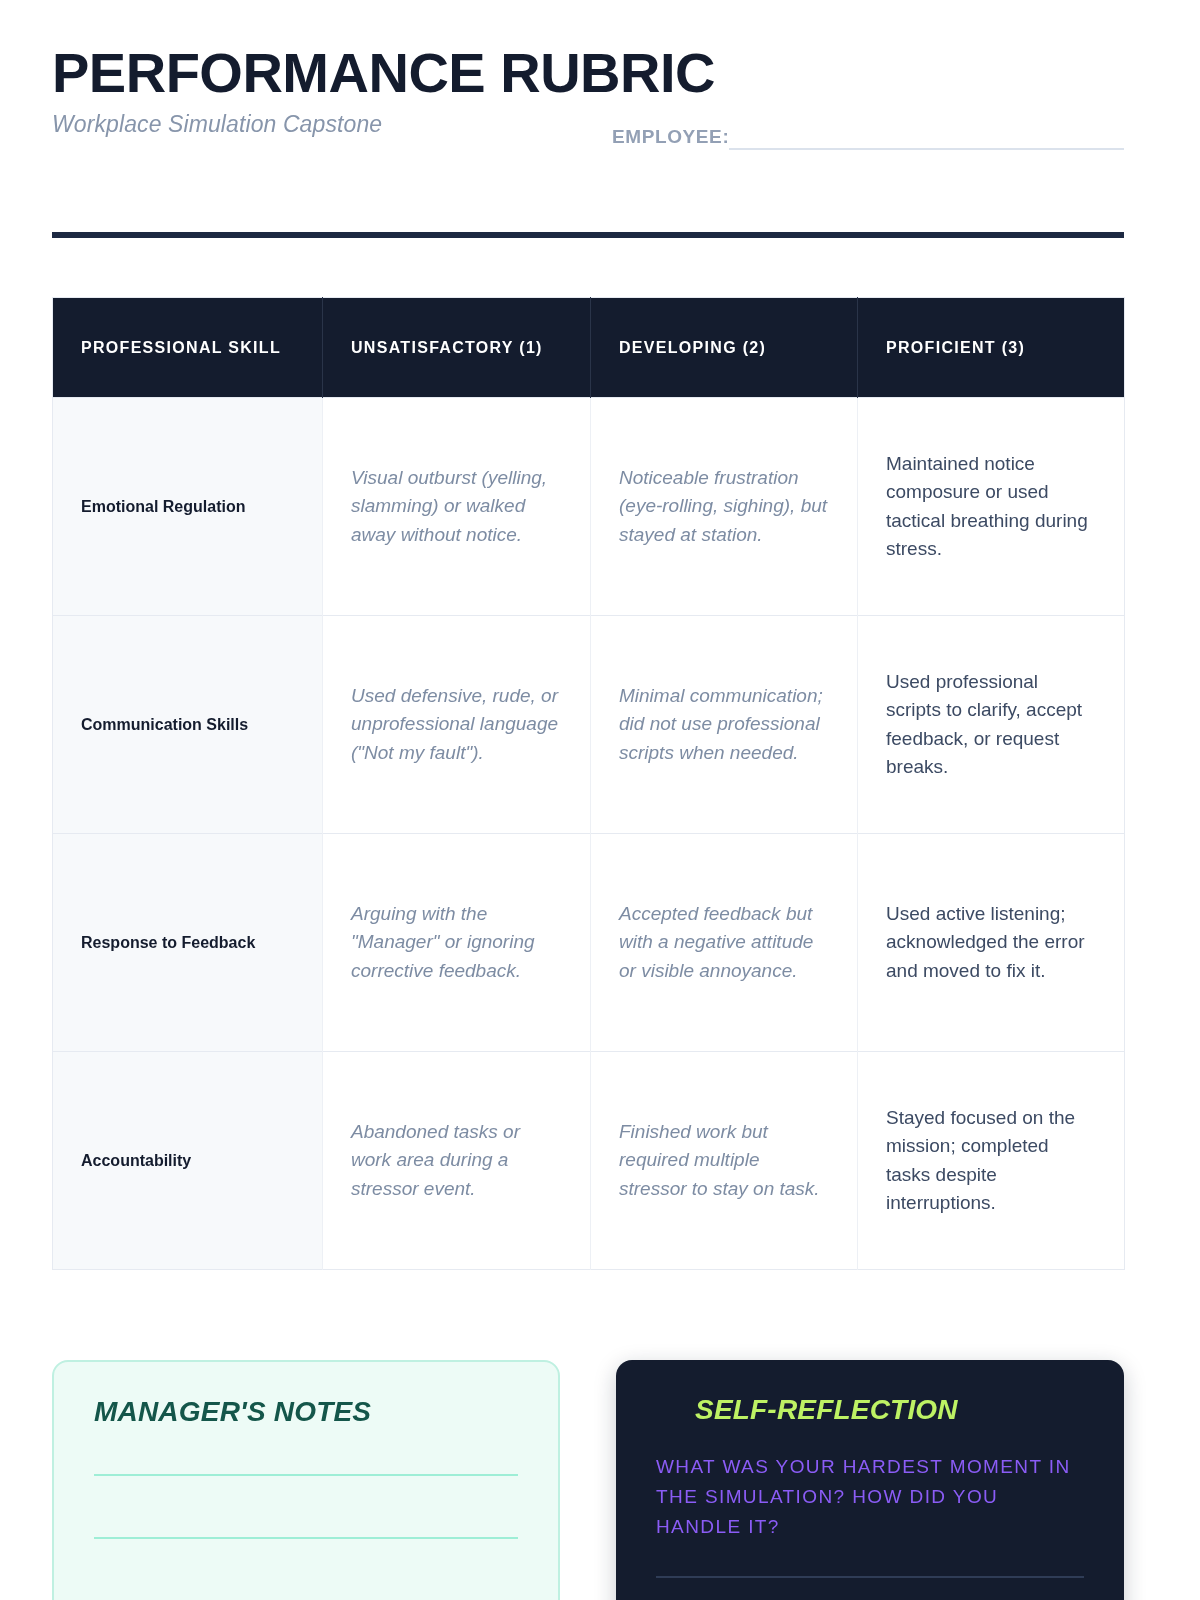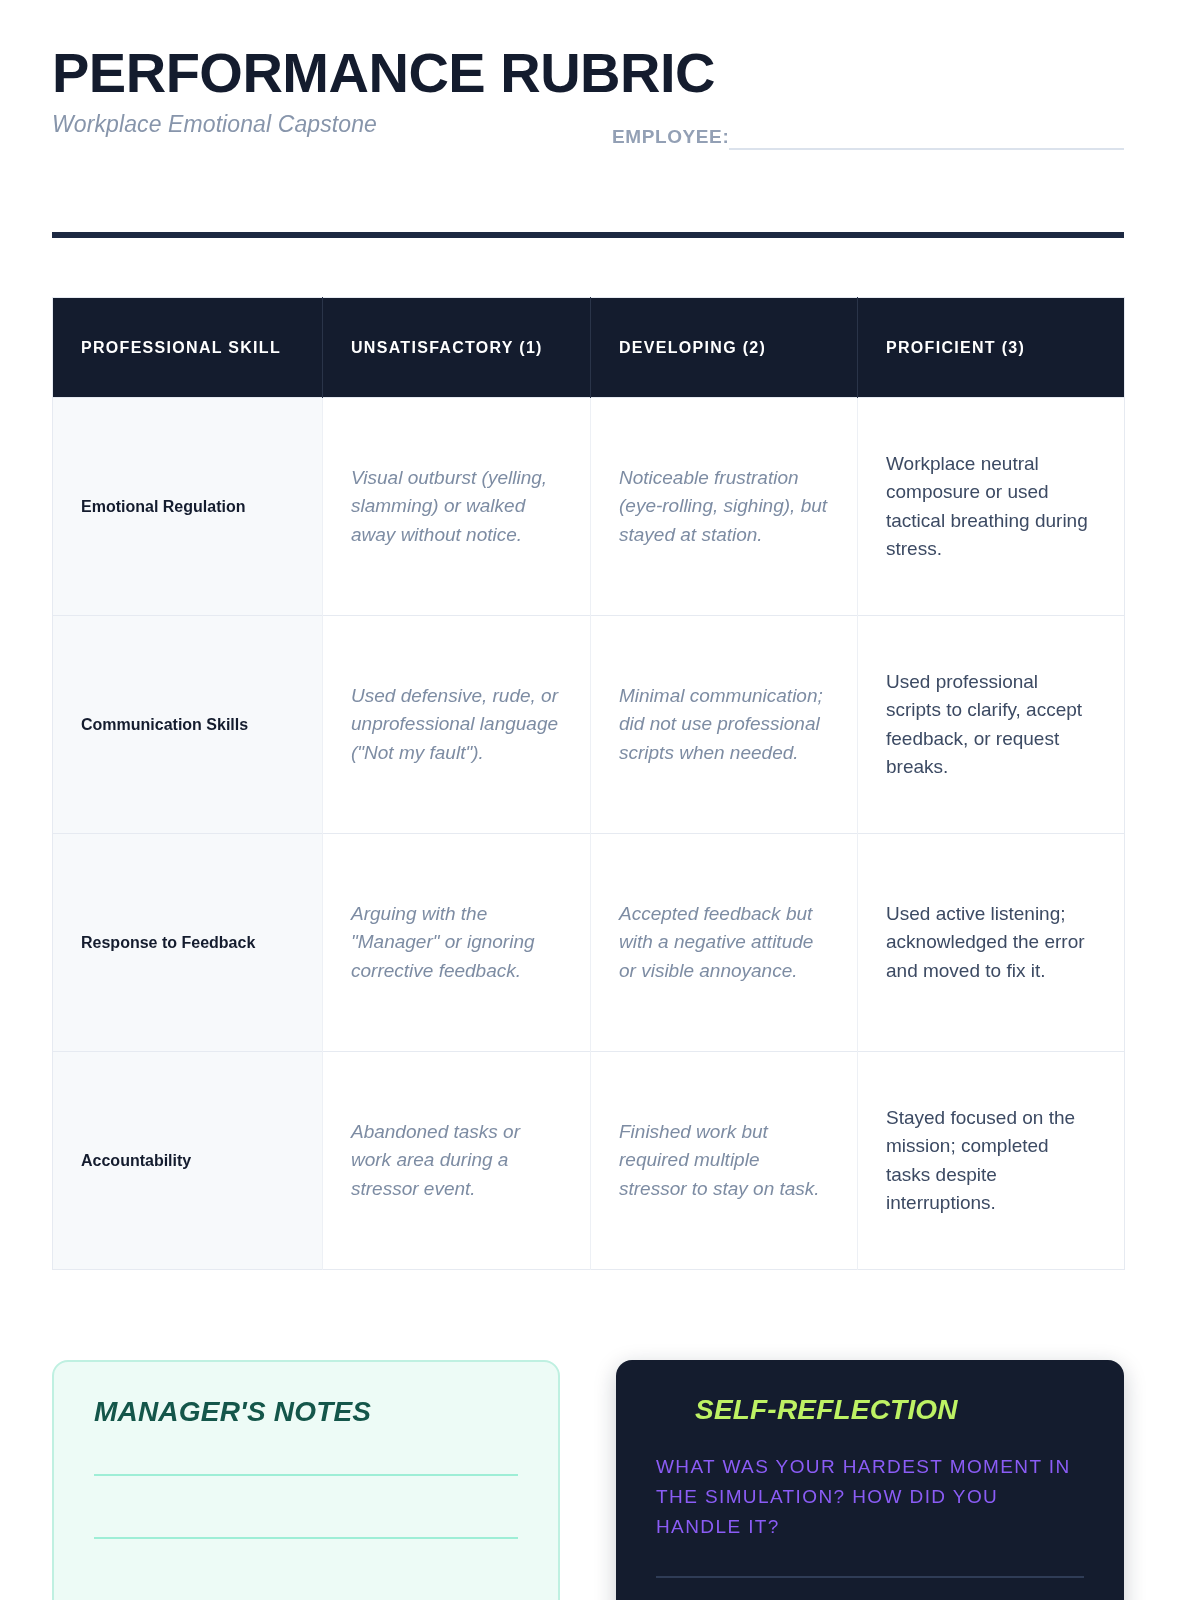--- a/index.html
+++ b/index.html
@@ -206,21 +206,21 @@
   }
   .reflect-line:last-child { margin-bottom: 0; }
 </style>
 </head>
 <body>
 
 <div class="page">
 
   <div class="header">
     <h1 class="title">PERFORMANCE RUBRIC</h1>
-    <p class="subtitle">Workplace Emotional Capstone</p>
+    <p class="subtitle">Workplace Simulation Capstone</p>
   </div>
 
   <div class="employee-block">
     <span class="employee-label">EMPLOYEE:</span>
     <span class="employee-line"></span>
   </div>
 
   <div class="rule"></div>
 
   <table class="rubric-table">
@@ -236,21 +236,21 @@
         <th>UNSATISFACTORY (1)</th>
         <th>DEVELOPING (2)</th>
         <th>PROFICIENT (3)</th>
       </tr>
     </thead>
     <tbody>
       <tr>
         <td class="skill-cell">Emotional Regulation</td>
         <td class="level-cell">Visual outburst (yelling, slamming) or walked away without notice.</td>
         <td class="level-cell">Noticeable frustration (eye-rolling, sighing), but stayed at station.</td>
-        <td class="level-cell proficient">Workplace neutral composure or used tactical breathing during stress.</td>
+        <td class="level-cell proficient">Maintained notice composure or used tactical breathing during stress.</td>
       </tr>
       <tr>
         <td class="skill-cell">Communication Skills</td>
         <td class="level-cell">Used defensive, rude, or unprofessional language ("Not my fault").</td>
         <td class="level-cell">Minimal communication; did not use professional scripts when needed.</td>
         <td class="level-cell proficient">Used professional scripts to clarify, accept feedback, or request breaks.</td>
       </tr>
       <tr>
         <td class="skill-cell">Response to Feedback</td>
         <td class="level-cell">Arguing with the "Manager" or ignoring corrective feedback.</td>

